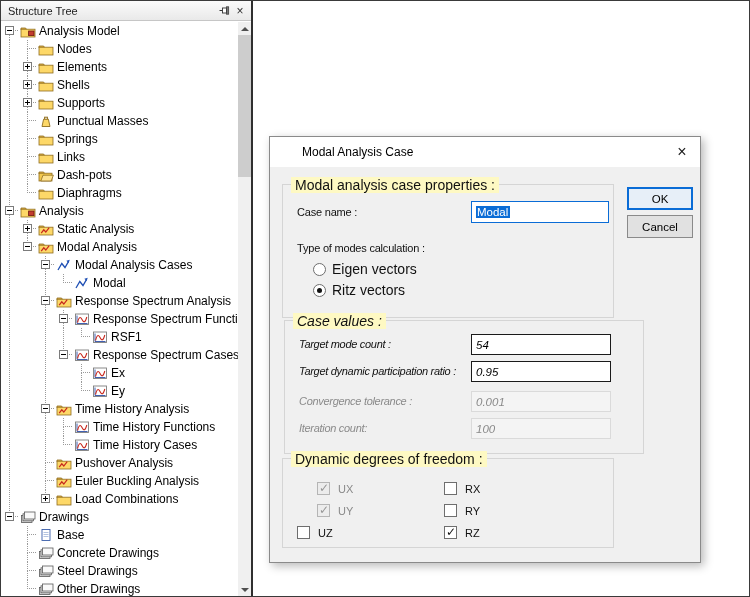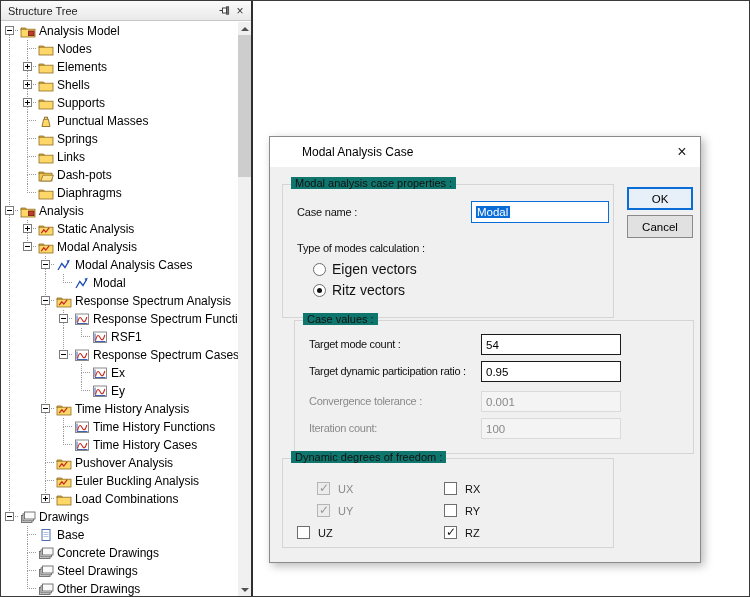--- a/index.html
+++ b/index.html
@@ -100,25 +100,25 @@
   .dlg-close {
     margin-left: auto; width: 36px; height: 100%;
     display: flex; align-items: center; justify-content: center;
     font-size: 16px; color: #1a1a1a;
   }
   .dlg-body { position: absolute; top: 30px; left: 0; right: 0; bottom: 0; }
 
   .grp { position: absolute; border: 1px solid #d5d5d5; }
   .grp-legend {
     position: absolute; top: -8px; left: 8px;
-    background: #0f766e; padding: 0 4px;
-    font-size: 11px; color: #111; white-space: nowrap;
+    background: #fef9c3; padding: 0 4px;
+    font-size: 14px; color: #111; white-space: nowrap;
   }
   .grp1 { left: 12px; top: 17px;  width: 332px; height: 134px; }
-  .grp2 { left: 24px; top: 153px; width: 400px; height: 134px; }
+  .grp2 { left: 14px; top: 153px; width: 360px; height: 134px; font-style: italic; }
   .grp3 { left: 12px; top: 291px; width: 332px; height: 90px; }
 
   .flabel {
     position: absolute; font-size: 11px; letter-spacing: -0.2px;
     color: #111; white-space: nowrap;
   }
 
   .textbox {
     position: absolute; background: #fff; border: 1px solid #1a1a1a;
     display: flex; align-items: center; padding: 0 4px;

